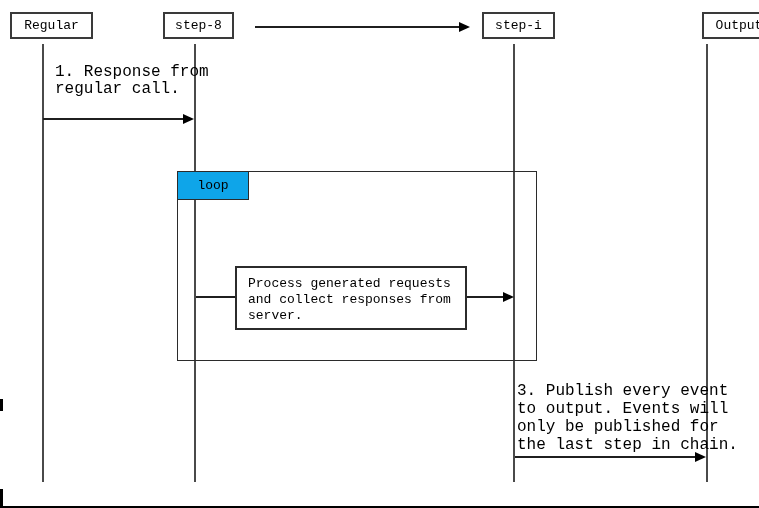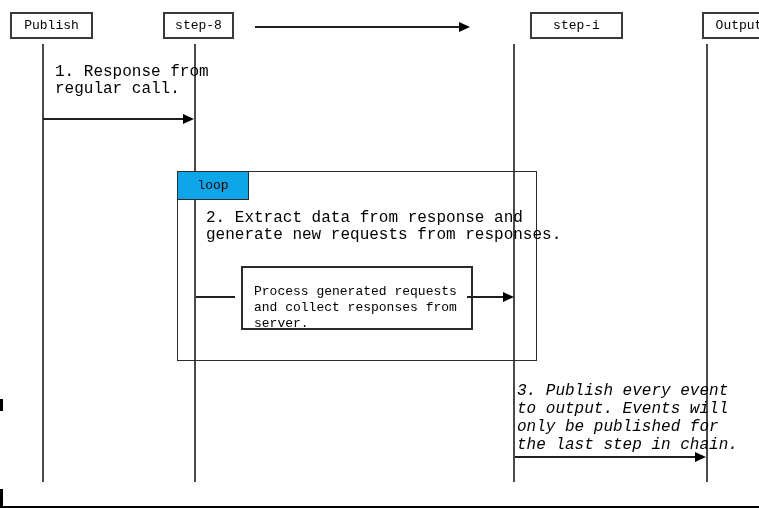--- a/index.html
+++ b/index.html
@@ -15,21 +15,21 @@
     position:absolute;top:12px;height:27px;
     box-sizing:border-box;
     border:2px solid #3a3a3a;
     background:#ffffff;
     display:flex;align-items:center;justify-content:center;
     font-size:13px;line-height:13px;
     white-space:nowrap;
   }
   #actor-regular{left:10px;width:83px;}
   #actor-step1{left:163px;width:71px;}
-  #actor-stepi{left:482px;width:93px;margin-left:48px;}
+  #actor-stepi{left:482px;width:73px;}
   #actor-output{left:673px;width:74px;margin-left:29px;}
 
   .lifeline{
     position:absolute;top:44px;height:438px;width:2px;
     background:#4a4a4a;
   }
   #ll-regular{left:42px;}
   #ll-step1{left:194px;}
   #ll-stepi{left:513px;}
   #ll-output{left:706px;}
@@ -52,77 +52,74 @@
   #proc-arrowhead{left:503px;top:292px;}
   #msg3-arrowhead{left:695px;top:452px;}
 
   .msg{
     position:absolute;
     font-size:16px;line-height:17px;
     white-space:pre-line;
   }
   #msg1-text{left:55px;top:64px;}
   #msg2-text{left:206px;top:210px;}
-  #msg3-text{left:517px;top:382px;line-height:18px;font-style:italic;}
+  #msg3-text{left:517px;top:382px;line-height:18px;}
 
   #loop-frame{
     position:absolute;left:177px;top:171px;width:360px;height:190px;
     box-sizing:border-box;border:1px solid #2b2b2b;
     background:transparent;
   }
   #loop-label{
     position:absolute;left:177px;top:171px;width:72px;height:29px;
     box-sizing:border-box;border:1px solid #2b2b2b;
     background:#0ea5e9;
     display:flex;align-items:center;justify-content:center;
     font-size:13px;
   }
   #process-box{
     position:absolute;left:235px;top:266px;width:232px;height:64px;
     box-sizing:border-box;border:2px solid #2b2b2b;
     background:#ffffff;
-    padding:16px 0 0 11px;
+    padding:8px 0 0 11px;
     font-size:13px;line-height:16px;
     white-space:pre-line;
-    margin-left:6px;
   }
 
   .edge-artifact{position:absolute;background:#000000;}
   #edge-tick{left:0;top:399px;width:3px;height:12px;}
   #corner-mark{left:0;top:489px;width:3px;height:19px;}
   #bottom-border{left:0;top:506px;width:759px;height:2px;}
 </style>
 </head>
 <body>
 
 <div id="canvas">
 
-  <div class="actor-box" id="actor-regular">Publish</div>
+  <div class="actor-box" id="actor-regular">Regular</div>
   <div class="actor-box" id="actor-step1">step-8</div>
   <div class="actor-box" id="actor-stepi">step-i</div>
   <div class="actor-box" id="actor-output">Output</div>
 
   <div class="hline" id="chain-arrow-line"></div>
   <div class="arrowhead" id="chain-arrowhead"></div>
 
   <div class="lifeline" id="ll-regular"></div>
   <div class="lifeline" id="ll-step1"></div>
   <div class="lifeline" id="ll-stepi"></div>
   <div class="lifeline" id="ll-output"></div>
 
   <div class="msg" id="msg1-text">1. Response from
 regular call.</div>
   <div class="hline" id="msg1-line"></div>
   <div class="arrowhead" id="msg1-arrowhead"></div>
 
   <div id="loop-frame"></div>
   <div id="loop-label">loop</div>
 
-  <div class="msg" id="msg2-text">2. Extract data from response and
-generate new requests from responses.</div>
 
   <div class="hline" id="proc-left-line"></div>
   <div id="process-box">Process generated requests
 and collect responses from
 server.</div>
   <div class="hline" id="proc-right-line"></div>
   <div class="arrowhead" id="proc-arrowhead"></div>
 
   <div class="msg" id="msg3-text">3. Publish every event
 to output. Events will

